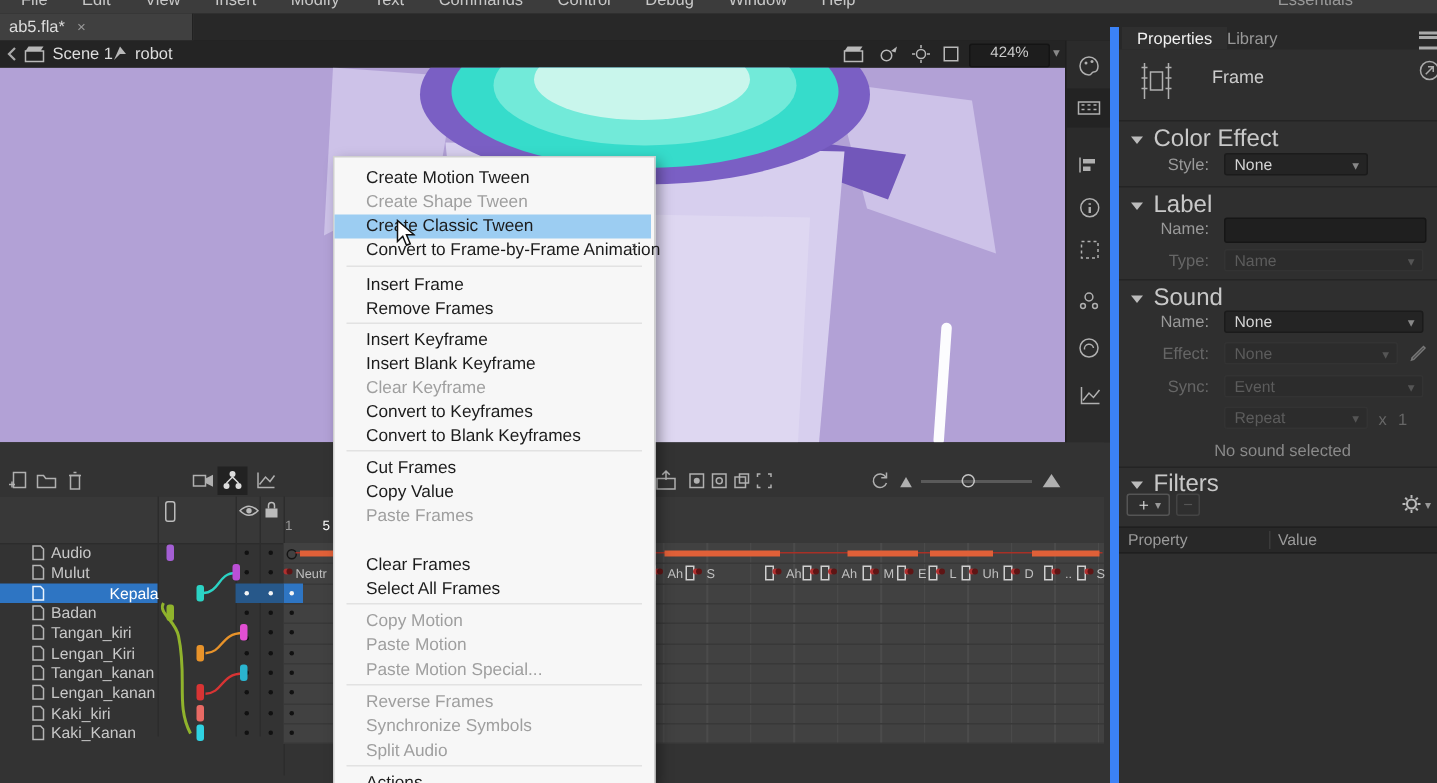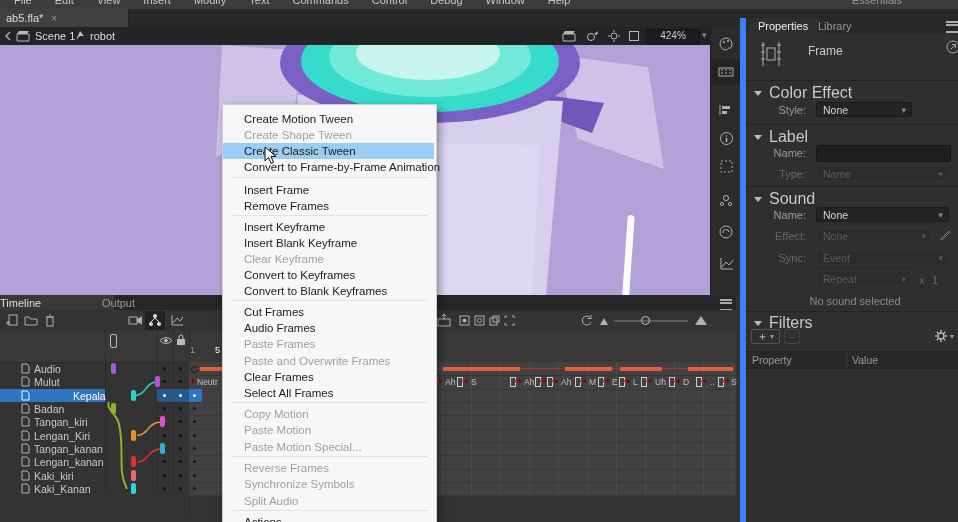--- a/index.html
+++ b/index.html
@@ -221,29 +221,20 @@
       </div>
     <div class="cell" style="top:224px">
         <svg width="15" height="14" viewBox="0 0 15 14">
           <path d="M2 1 V12 H14" stroke="#b0b0b0" fill="none"></path>
           <polyline points="3,10 7,5 10,8 14,3" stroke="#b0b0b0" fill="none"></polyline>
         </svg>
       </div>
   </div>
 
   <div class="abs tl">
-    <div class="tltabs">
-      <div class="tltab act" style="left:-14px;width:100px">
-          <span>Timeline</span>
-        </div>
-      <div class="tltab" style="left:88px">
-          <span>Output</span>
-        </div>
-      <div class="hamb" style="left:720px;top:4px"></div>
-    </div>
 
     <div class="tlbar">
       <svg class="abs" style="left:5px;top:4px" width="14" height="13" viewBox="0 0 14 13">
           <rect x="4" y="1" width="8" height="10" fill="none" stroke="#b0b0b0"></rect>
           <path d="M1 9 h4 M3 7 v4" stroke="#b0b0b0"></path>
         </svg>
       <svg class="abs" style="left:24px;top:5px" width="14" height="11" viewBox="0 0 14 11">
           <path d="M1 2 h4 l1.5 2 H13 v6 H1 Z" fill="none" stroke="#b0b0b0"></path>
         </svg>
       <svg class="abs" style="left:44px;top:4px" width="12" height="13" viewBox="0 0 12 13">
@@ -520,23 +511,22 @@
     <div class="mi" style="top:77px">Insert Frame</div>
     <div class="mi" style="top:93px">Remove Frames</div>
     <div class="msep" style="top:110px"></div>
     <div class="mi" style="top:114px">Insert Keyframe</div>
     <div class="mi" style="top:130px">Insert Blank Keyframe</div>
     <div class="mi dis" style="top:146px">Clear Keyframe</div>
     <div class="mi" style="top:162px">Convert to Keyframes</div>
     <div class="mi" style="top:178px">Convert to Blank Keyframes</div>
     <div class="msep" style="top:195px"></div>
     <div class="mi" style="top:199px">Cut Frames</div>
-    <div class="mi" style="top:215px">Audio Frames</div>
+    <div class="mi" style="top:215px">Copy Value</div>
     <div class="mi dis" style="top:231px">Paste Frames</div>
-    <div class="mi dis" style="top:248px">Paste and Overwrite Frames</div>
     <div class="mi" style="top:264px">Clear Frames</div>
     <div class="mi" style="top:280px">Select All Frames</div>
     <div class="msep" style="top:297px"></div>
     <div class="mi dis" style="top:301px">Copy Motion</div>
     <div class="mi dis" style="top:317px">Paste Motion</div>
     <div class="mi dis" style="top:334px">Paste Motion Special...</div>
     <div class="msep" style="top:351px"></div>
     <div class="mi dis" style="top:355px">Reverse Frames</div>
     <div class="mi dis" style="top:371px">Synchronize Symbols</div>
     <div class="mi dis" style="top:388px">Split Audio</div>

